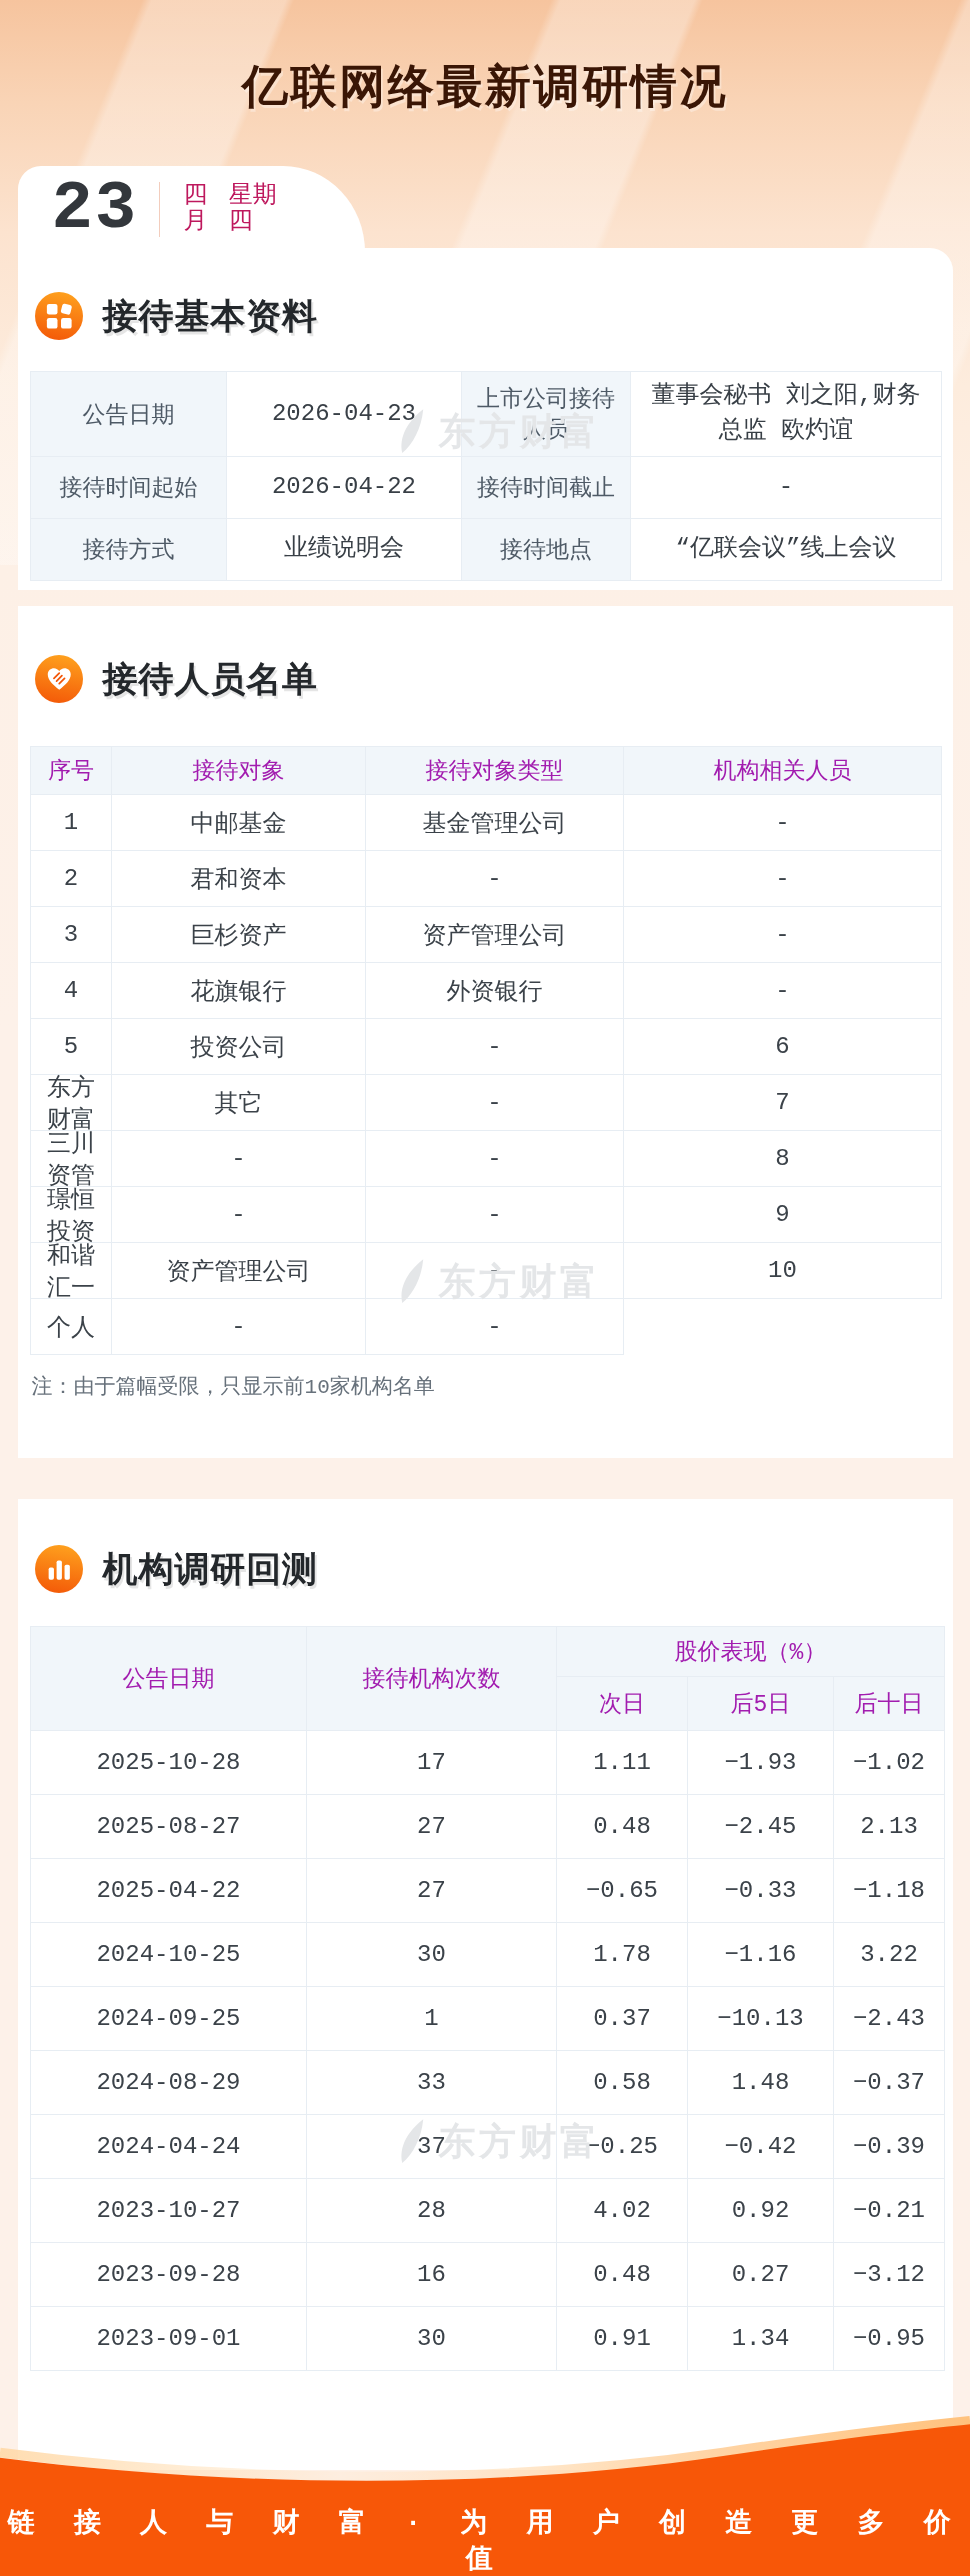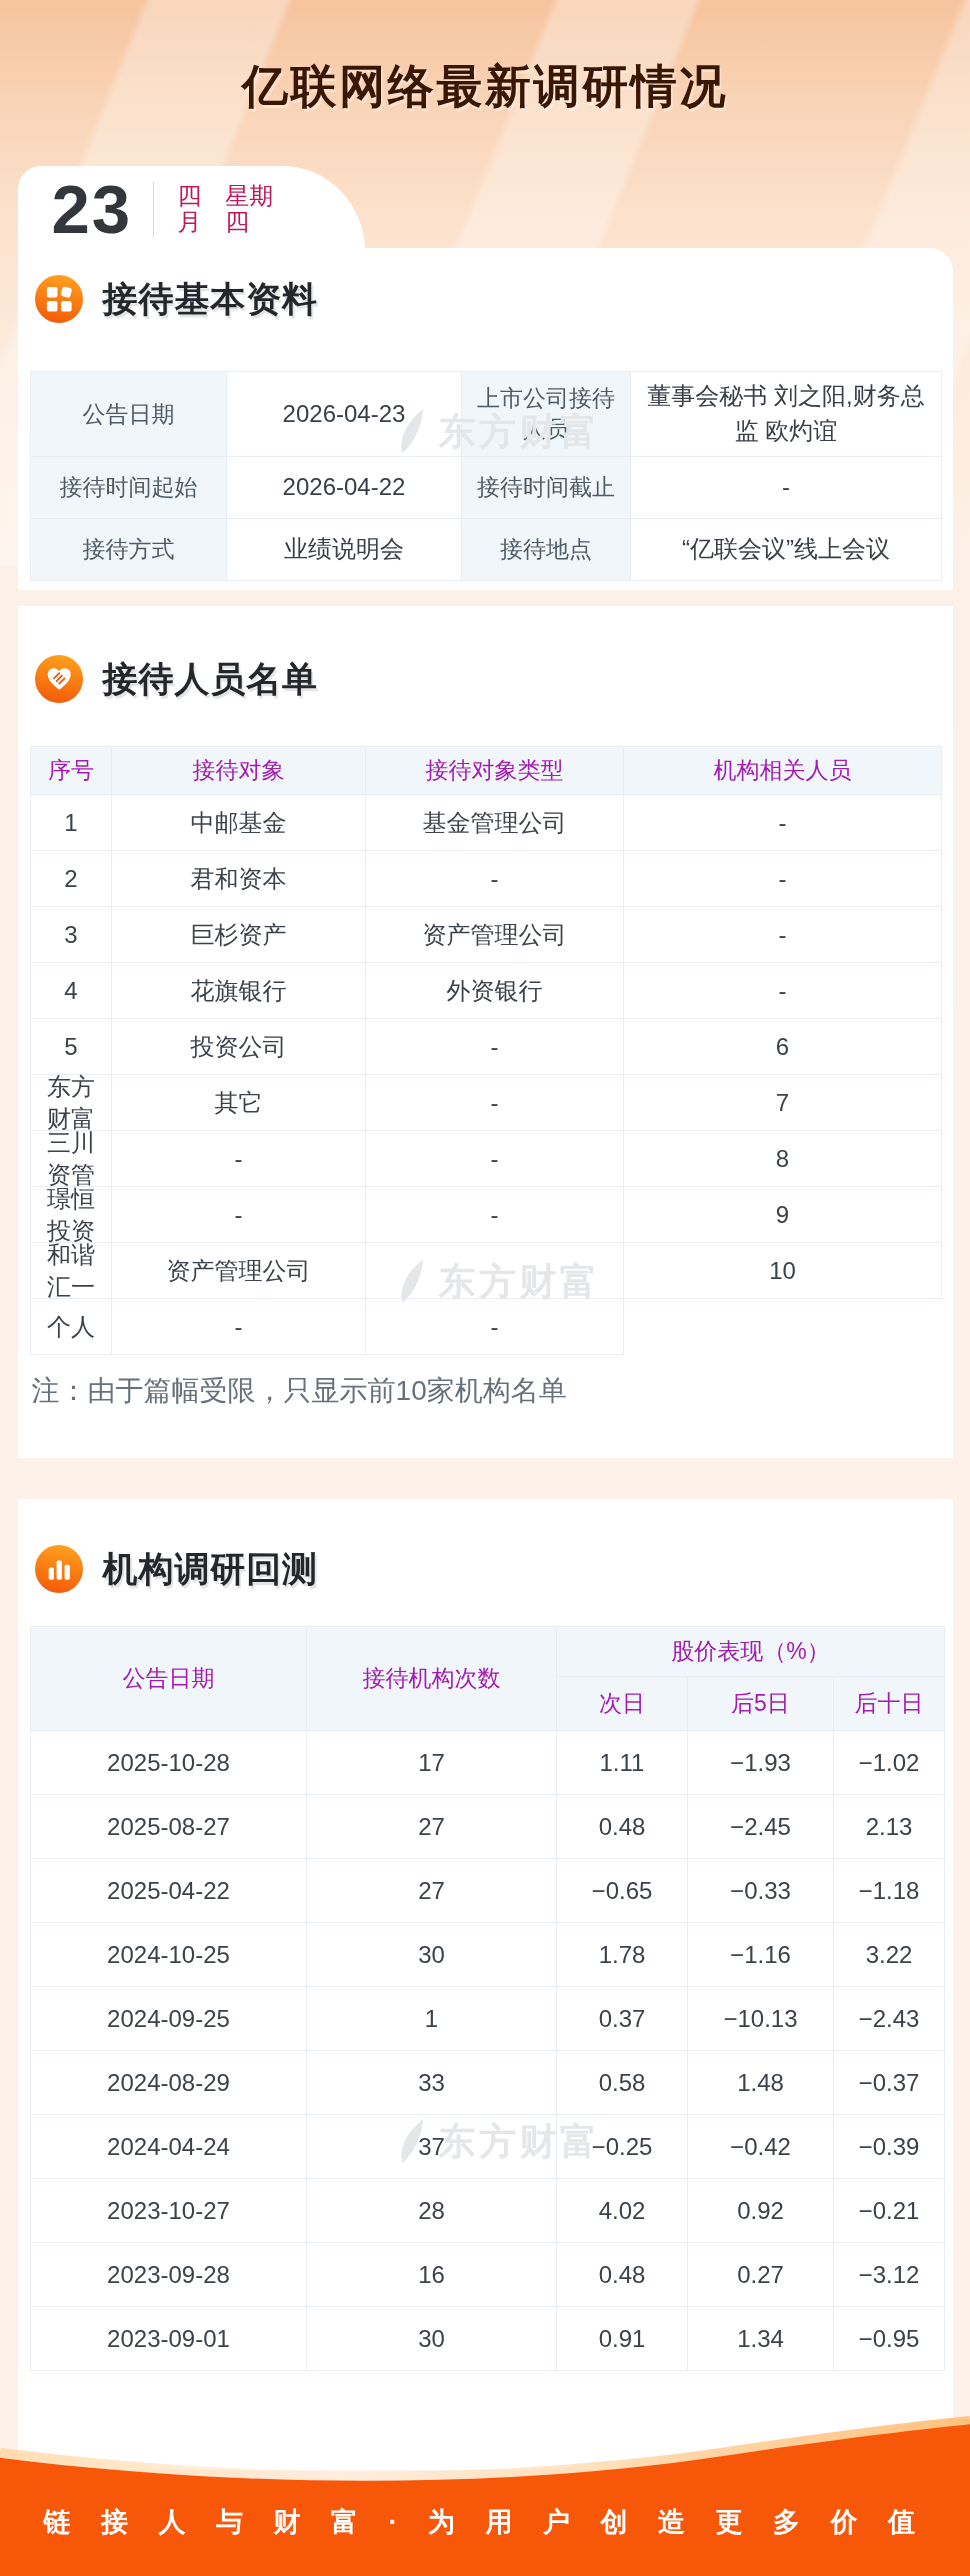--- a/index.html
+++ b/index.html
@@ -1,17 +1,17 @@
 <!DOCTYPE html>
 <html style="font-size:14px"><head>
 <meta charset="utf-8">
 <style>
   html,body{margin:0;padding:0;background:#fdf1e9;}
   .page{position:relative;width:970px;height:2576px;overflow:hidden;
-    font-family:Liberation Sans, sans-serif;
+    font-family:Liberation Mono, monospace;
     background:linear-gradient(180deg,#f6c49e 0%,#f9d4b6 4%,#fce3cf 9%,#fdecdd 15%,#fdf0e6 22%,#fdf1e9 40%,#fdf1e9 100%);}
   .hero-stripes{position:absolute;left:0;top:0;width:970px;height:565px;pointer-events:none;
     background:repeating-linear-gradient(112deg,rgba(255,255,255,0) 0 132px,rgba(255,255,255,.30) 141px 265px,rgba(255,255,255,0) 273px 379px);}
   .page-title{position:absolute;left:0;top:56px;width:970px;text-align:center;margin:0;
     font-size:46px;font-weight:800;letter-spacing:2.6px;color:#3a1605;
     text-shadow:1.8px 2.6px 0 rgba(255,255,255,.35);}
   
   .date-tab{position:absolute;left:17.6px;top:166px;width:266px;height:86px;background:#fff;
     border-radius:23px 0 0 0;display:flex;align-items:center;}
   .tab-curve{position:absolute;left:283px;top:166px;width:82px;height:86px;background:#fff;
@@ -29,21 +29,21 @@
     text-shadow:1.8px 2.6px 0 rgba(0,0,0,.10);}
   .sec-icon{width:48px;height:48px;border-radius:50%;flex:0 0 48px;
     background:linear-gradient(190deg,#ffa51f,#f35607);display:flex;align-items:center;justify-content:center;}
   
   .grid-table{position:absolute;left:12.4px;display:grid;border-top:0.9px solid #e7edf3;border-left:0.9px solid #e7edf3;}
   .cell{border-right:0.9px solid #e7edf3;border-bottom:0.9px solid #e7edf3;display:flex;align-items:center;justify-content:center;text-align:center;padding:3.5px 12.4px;box-sizing:border-box;}
   .kv-label{background:#f1f6fa;color:#4e5a66;font-size:23px;}
   .kv-value{background:#fff;color:#383f46;font-size:24px;line-height:1.45;}
   .th{background:#f1f6fa;color:#a21caf;font-size:23px;}
   .td{background:#fff;color:#3b4249;font-size:24px;}
-  .note{position:absolute;left:14px;font-size:28px;color:#67717b;}
+  .note{position:absolute;left:14px;font-size:21px;color:#67717b;}
   
   .watermark{position:absolute;display:flex;align-items:center;gap:7px;color:#e4e6e8;pointer-events:none;z-index:3;}
   .watermark span{font-size:37px;font-weight:700;letter-spacing:3.5px;}
   
   .footer{position:absolute;left:0;top:2382px;width:830px;height:194px;z-index:5;}
   .footer svg{position:absolute;left:0;top:0;}
   .slogan{position:absolute;left:0;top:122px;width:970px;text-align:center;color:#fff;
     font-size:27px;font-weight:700;letter-spacing:11.5px;}
 </style>
 </head>
@@ -57,21 +57,21 @@
     <span class="date-day">23</span>
     <span class="date-divider"></span>
     <span class="date-md">
       <span>四月</span>
       <span>星期四</span>
     </span>
   </div>
   <div class="tab-curve"></div>
 
   <div class="card card1">
-    <div class="sec-head" style="top:27px;">
+    <div class="sec-head" style="top:44px;">
       <span class="sec-icon">
         <svg width="26.5" height="26.5" viewBox="0 0 30 30">
           <rect x="1" y="1" width="12" height="12" rx="2.5" fill="#fff"></rect>
           <rect x="1" y="17" width="12" height="12" rx="2.5" fill="#fff"></rect>
           <rect x="17" y="17" width="12" height="12" rx="2.5" fill="#fff"></rect>
           <rect x="17.5" y="1.5" width="11" height="11" rx="2.5" fill="#fff" transform="rotate(14 23 7)"></rect>
         </svg>
       </span>
       <h2 class="sec-title">接待基本资料</h2>
     </div>

